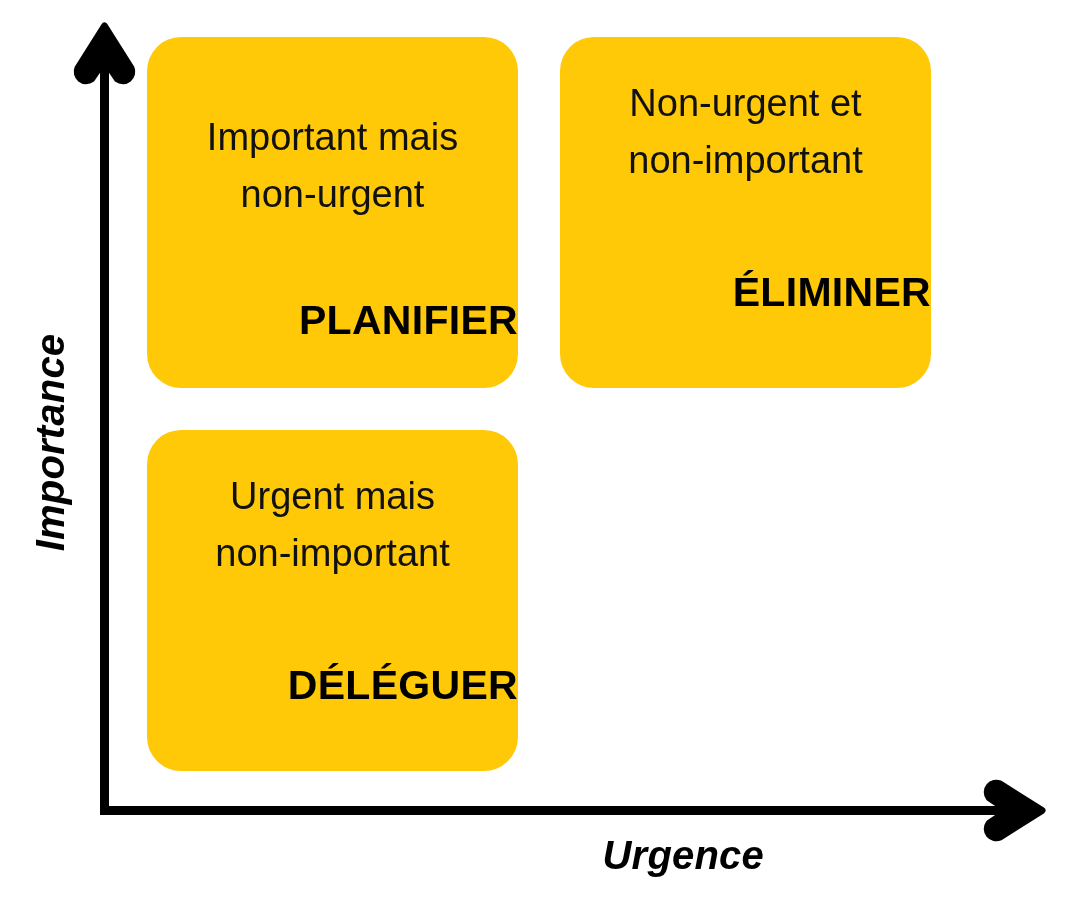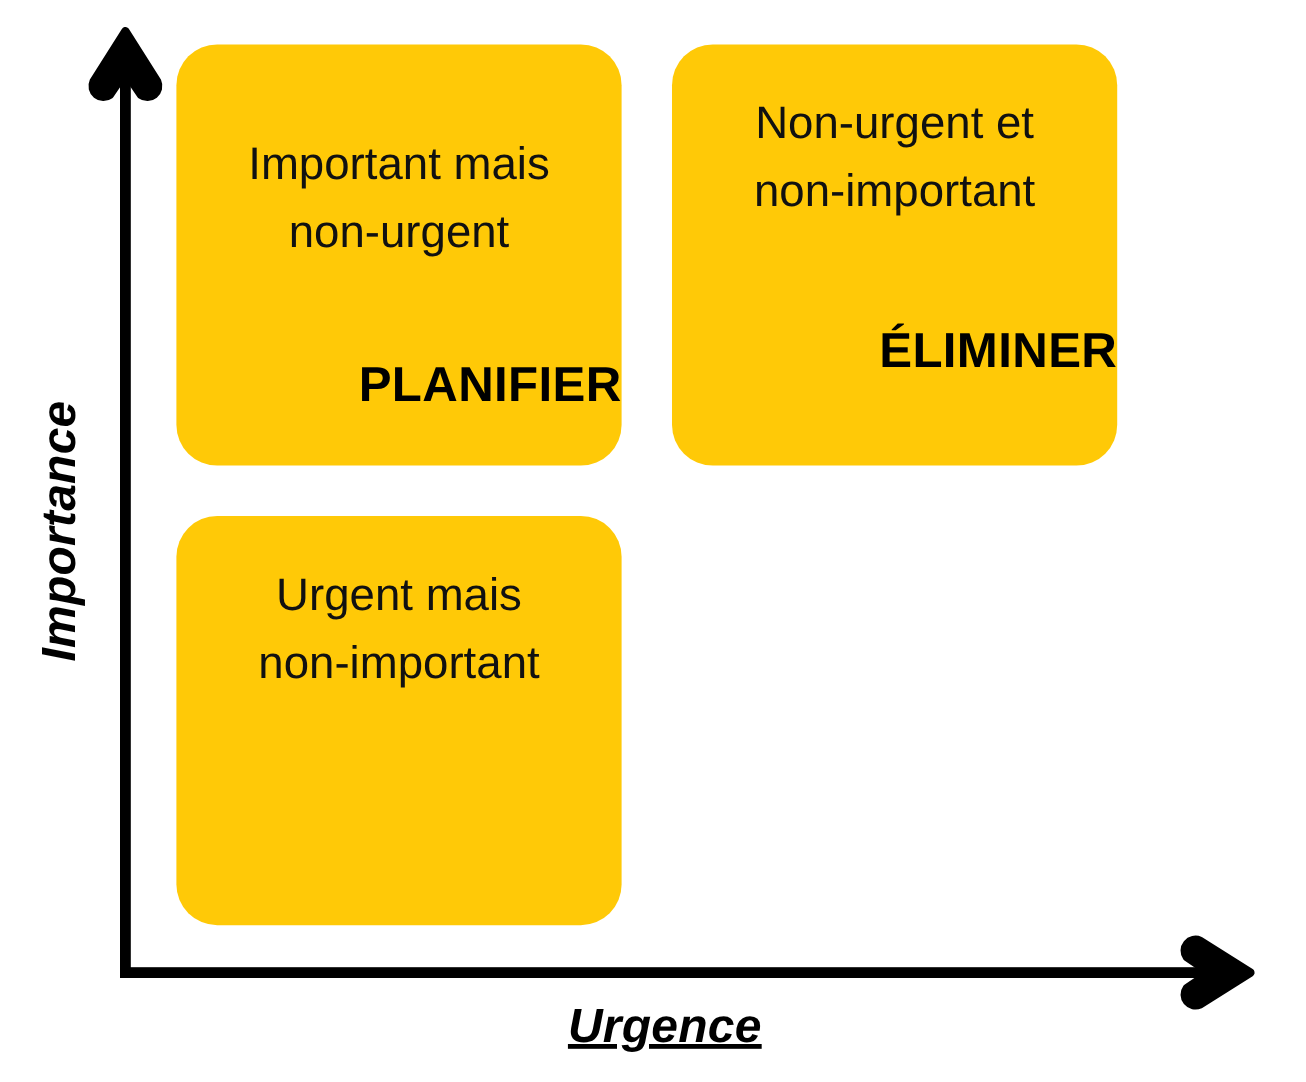--- a/index.html
+++ b/index.html
@@ -45,22 +45,21 @@
     width: 220px;
     text-align: center;
     transform: rotate(-90deg);
     transform-origin: center center;
   }
   #x-axis-title {
     font-size: 40px;
     left: 344px;
     top: 833px;
     width: 420px;
-    text-align: center;
-    text-decoration: underline;
+    text-align: right;
   }
 
   
   #quadrant-grid {
     position: absolute;
     left: 147px;
     top: 37px;
     width: 793px;
     height: 740px;
     display: grid;
@@ -139,16 +138,17 @@
 
     <div class="quadrant row-bottom">
       <div class="quadrant-desc">Non-urgent et
 non-important</div>
       <div class="quadrant-action">ÉLIMINER</div>
     </div>
 
     <div class="quadrant row-bottom">
       <div class="quadrant-desc">Urgent mais
 non-important</div>
+      <div class="quadrant-action">DÉLÉGUER</div>
     </div>
 
   </div>
 </div>
 
 </body></html>

